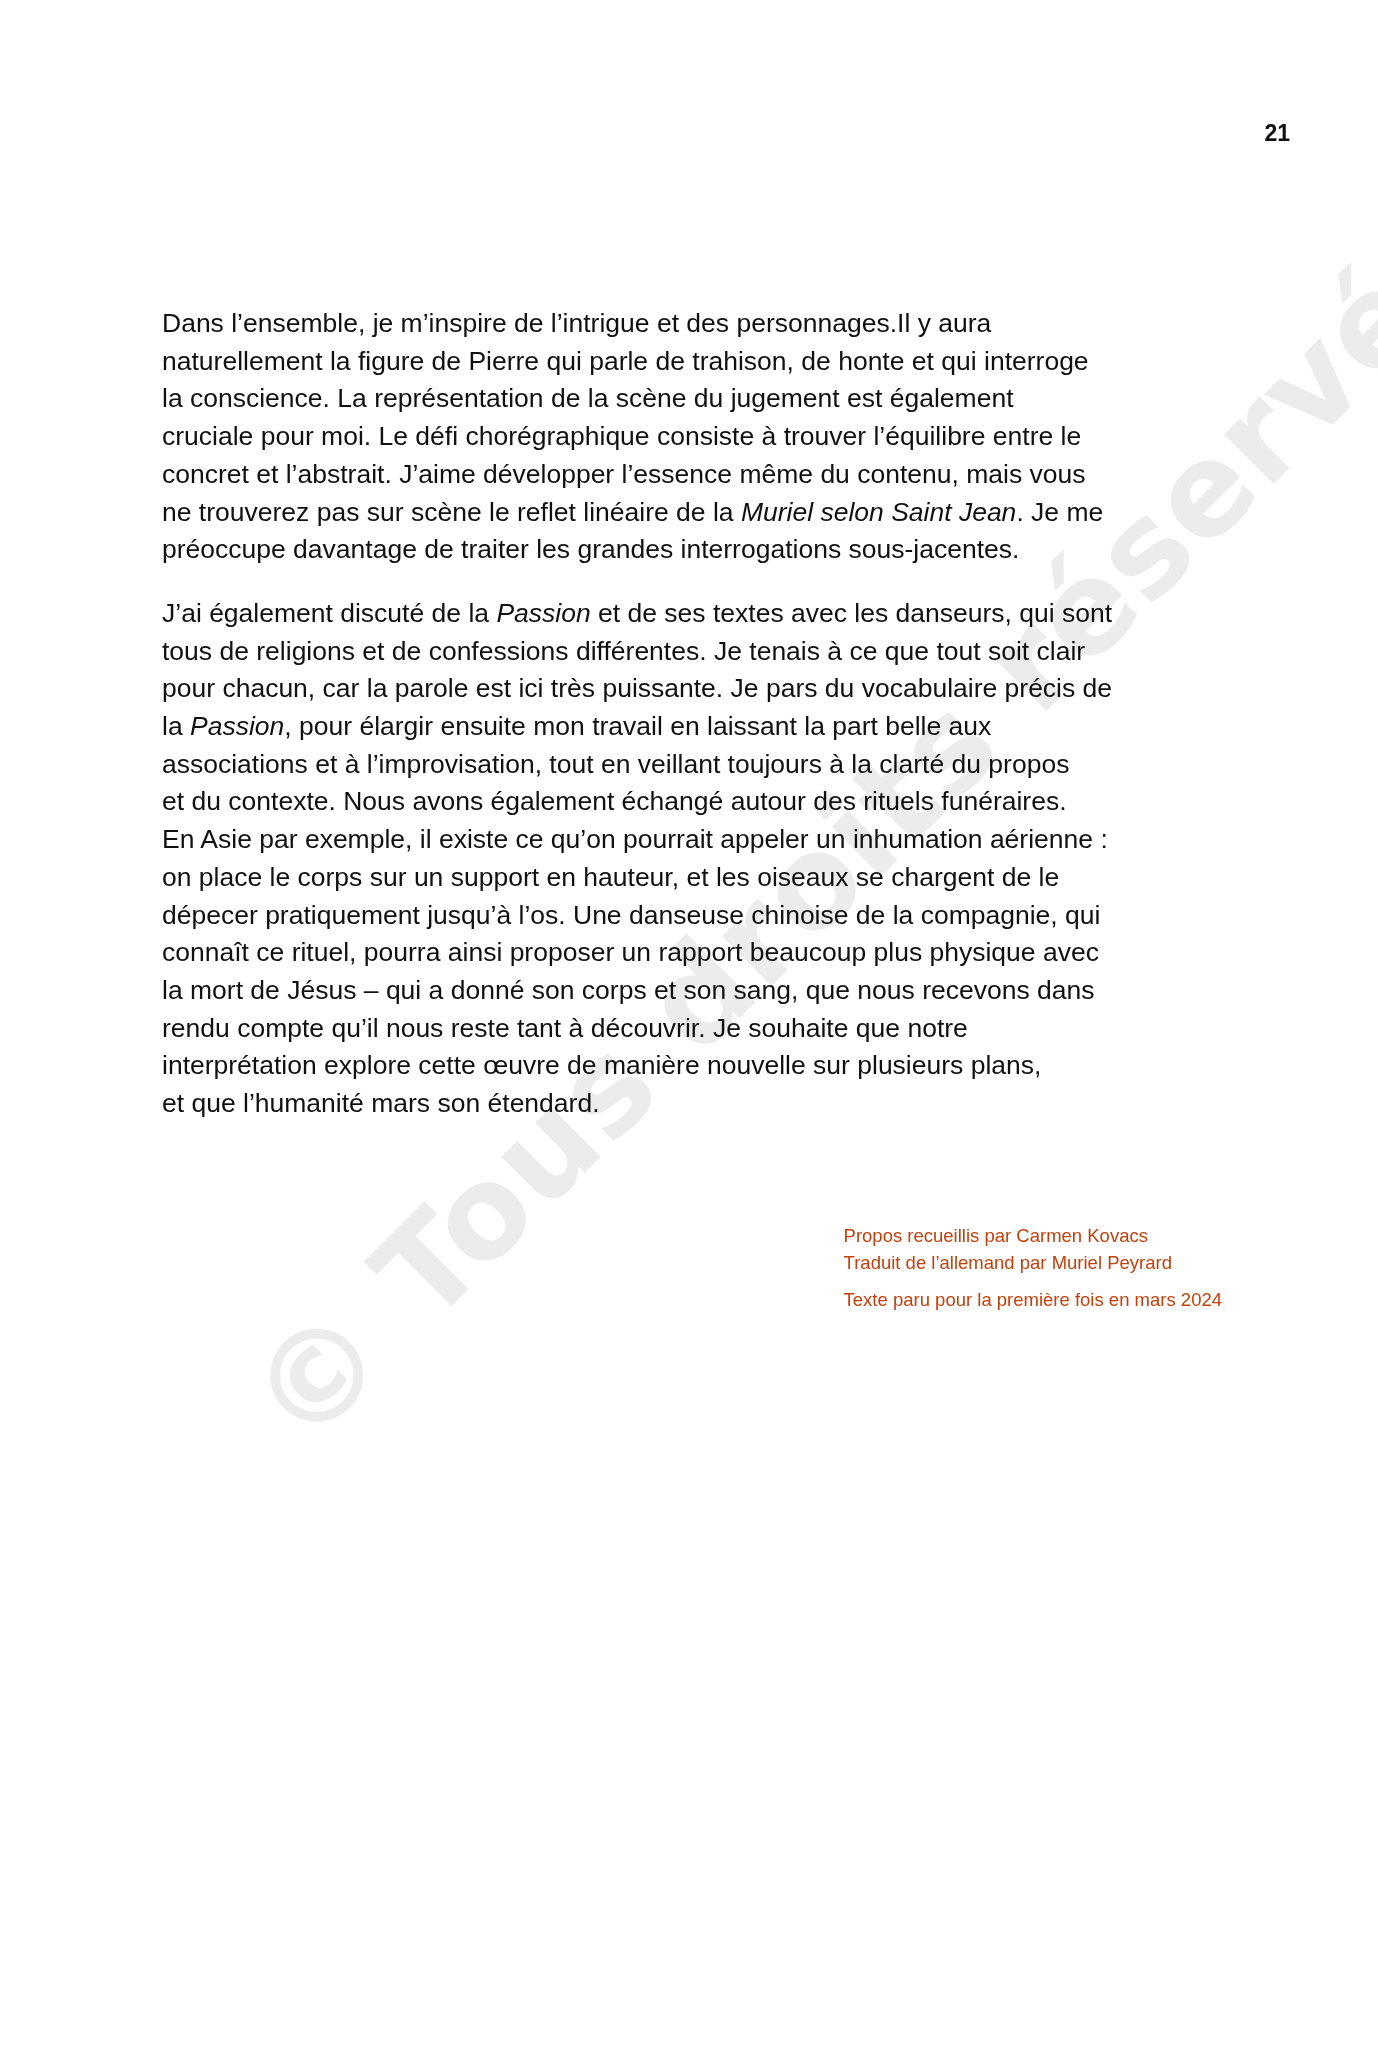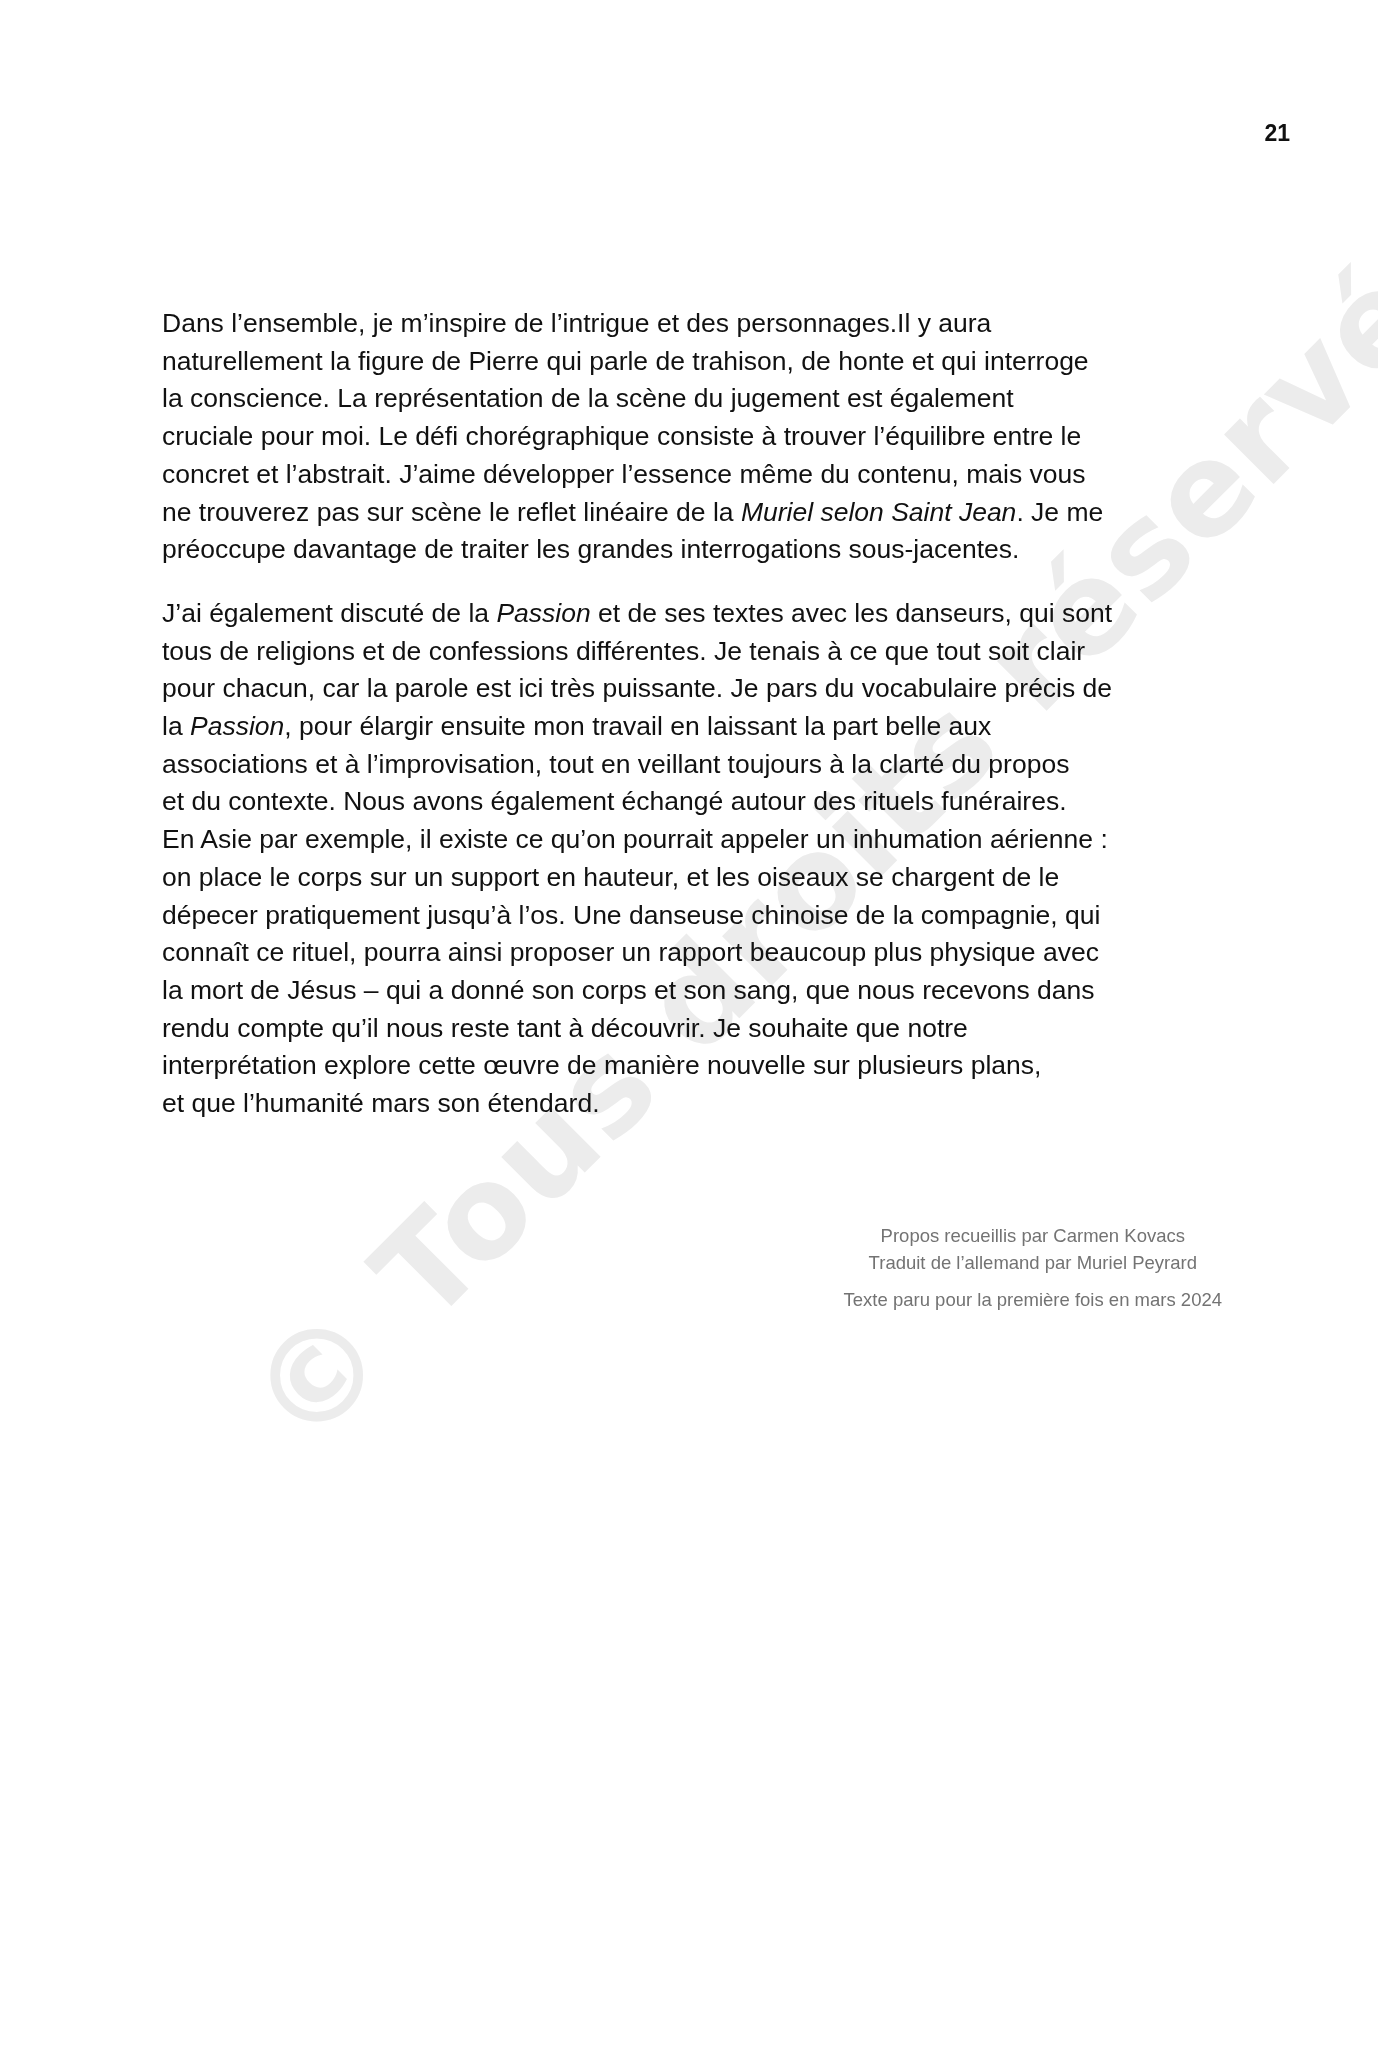--- a/index.html
+++ b/index.html
@@ -42,25 +42,25 @@
       color: #111111;
       z-index: 2;
       margin-top: 17px;
     }
     .para { margin: 0 0 26px 0; }
     .line { display: block; white-space: nowrap; }
     .line i { font-style: italic; }
     .credits {
       position: absolute;
       right: 156px; top: 1222px;
-      text-align: center;
+      text-align: left;
       font-family: "Liberation Sans", sans-serif;
       font-size: 18.5px;
       line-height: 27px;
-      color: #737373;
+      color: #c2410c;
       z-index: 2;
       margin-left: 9px;
     }
     .credit-group { margin-bottom: 10px; }
     .credit-line { display: block; white-space: nowrap; }
   </style>
 </head>
 <body>
 
 <div class="page">

